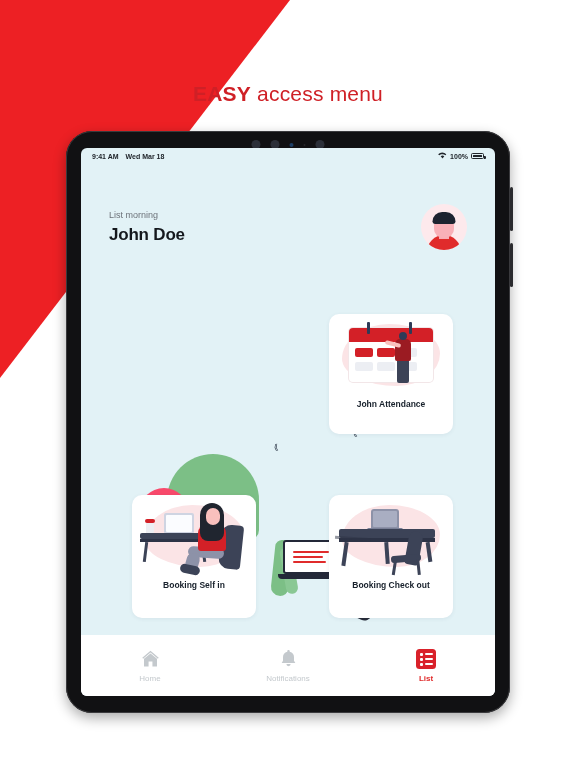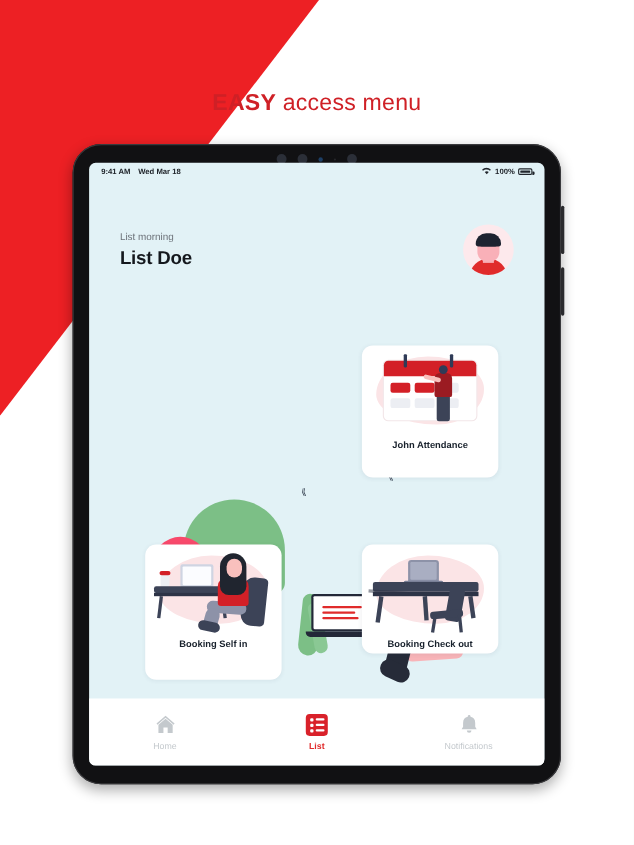--- a/index.html
+++ b/index.html
@@ -139,21 +139,21 @@
   .card {
     position:absolute; width:124px; height:120px;
     background:#fff; border-radius:10px;
     box-shadow:0 1px 4px rgba(40,60,80,.07);
     overflow:hidden;
     display:flex; flex-direction:column; align-items:center;
   }
   .card.c1{ left:51px; top:166px; }
   .card.c2{ left:248px; top:166px; }
   .card.c3{ left:51px; top:347px; height:123px; }
-  .card.c4{ left:248px; top:347px; height:99px; }
+  .card.c4{ left:248px; top:347px; height:123px; }
   .card-art { position:relative; width:100%; height:82px; }
   .card-label {
     font-size:8.5px; font-weight:600; color:#17202b; text-align:center;
     line-height:1; margin-top:4px;
   }
   .blob {
     position:absolute; left:50%; top:50%; transform:translate(-50%,-50%);
     width:98px; height:62px; background:#fbe4e6;
     border-radius:48% 52% 44% 56% / 56% 48% 52% 44%;
   }
@@ -278,21 +278,21 @@
               </svg>
           </span>
           <span>100%</span>
           <span class="batt"></span>
         </div>
       </div>
 
       <div class="greet-row">
         <div>
           <div class="greet-sub">List morning</div>
-          <div class="greet-name">List Doe</div>
+          <div class="greet-name">John Doe</div>
         </div>
         <div class="avatar">
           <div class="av-body"></div>
           <div class="av-neck"></div>
           <div class="av-face"></div>
           <div class="av-hair"></div>
         </div>
       </div>
 
       <div class="scene">
@@ -392,39 +392,39 @@
         <div class="tab">
           <span class="ico">
             <svg width="21" height="21" viewBox="0 0 24 24">
                 <path d="M12 3 2.6 11.1l1 1.2L12 5.1l8.4 7.2 1-1.2Z" fill="#c4c9cd"></path>
                 <path d="M4.6 12.4V21h5.2v-5.6h4.4V21h5.2v-8.6L12 6.3Z" fill="#c4c9cd"></path>
               </svg>
           </span>
           <span class="tab-label">Home</span>
         </div>
 
+        <div class="tab">
+          <span class="ico">
+            <svg width="21" height="21" viewBox="0 0 24 24">
+                <path d="M12 2.2c-.8 0-1.4.6-1.4 1.4v.6A6.5 6.5 0 0 0 5.7 10.5v4l-1.5 2.6h15.6L18.3 14.5v-4A6.5 6.5 0 0 0 13.4 4.2v-.6c0-.8-.6-1.4-1.4-1.4Z" fill="#c4c9cd"></path>
+                <path d="M9.6 18.4a2.4 2.4 0 0 0 4.8 0Z" fill="#c4c9cd"></path>
+              </svg>
+          </span>
+          <span class="tab-label">Notifications</span>
+        </div>
+
         <div class="tab active">
           <span class="list-ico">
             <i class="d r1"></i>
               <i class="b r1"></i>
             <i class="d r2"></i>
               <i class="b r2"></i>
             <i class="d r3"></i>
               <i class="b r3"></i>
           </span>
           <span class="tab-label">List</span>
         </div>
 
-        <div class="tab">
-          <span class="ico">
-            <svg width="21" height="21" viewBox="0 0 24 24">
-                <path d="M12 2.2c-.8 0-1.4.6-1.4 1.4v.6A6.5 6.5 0 0 0 5.7 10.5v4l-1.5 2.6h15.6L18.3 14.5v-4A6.5 6.5 0 0 0 13.4 4.2v-.6c0-.8-.6-1.4-1.4-1.4Z" fill="#c4c9cd"></path>
-                <path d="M9.6 18.4a2.4 2.4 0 0 0 4.8 0Z" fill="#c4c9cd"></path>
-              </svg>
-          </span>
-          <span class="tab-label">Notifications</span>
-        </div>
-
 
       </div>
     </div>
   </div>
 </div>
 
 </body></html>

